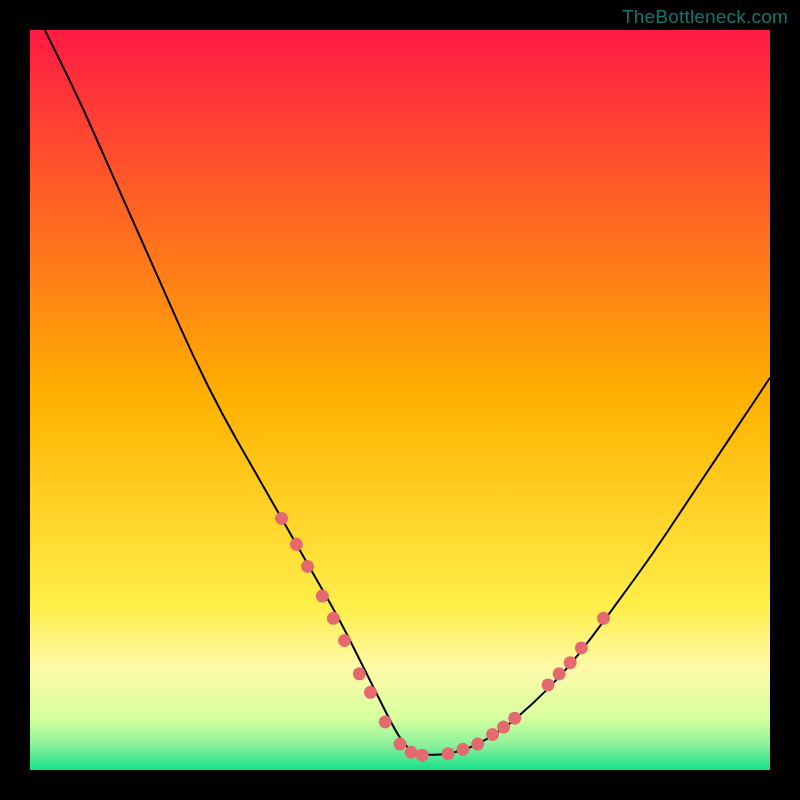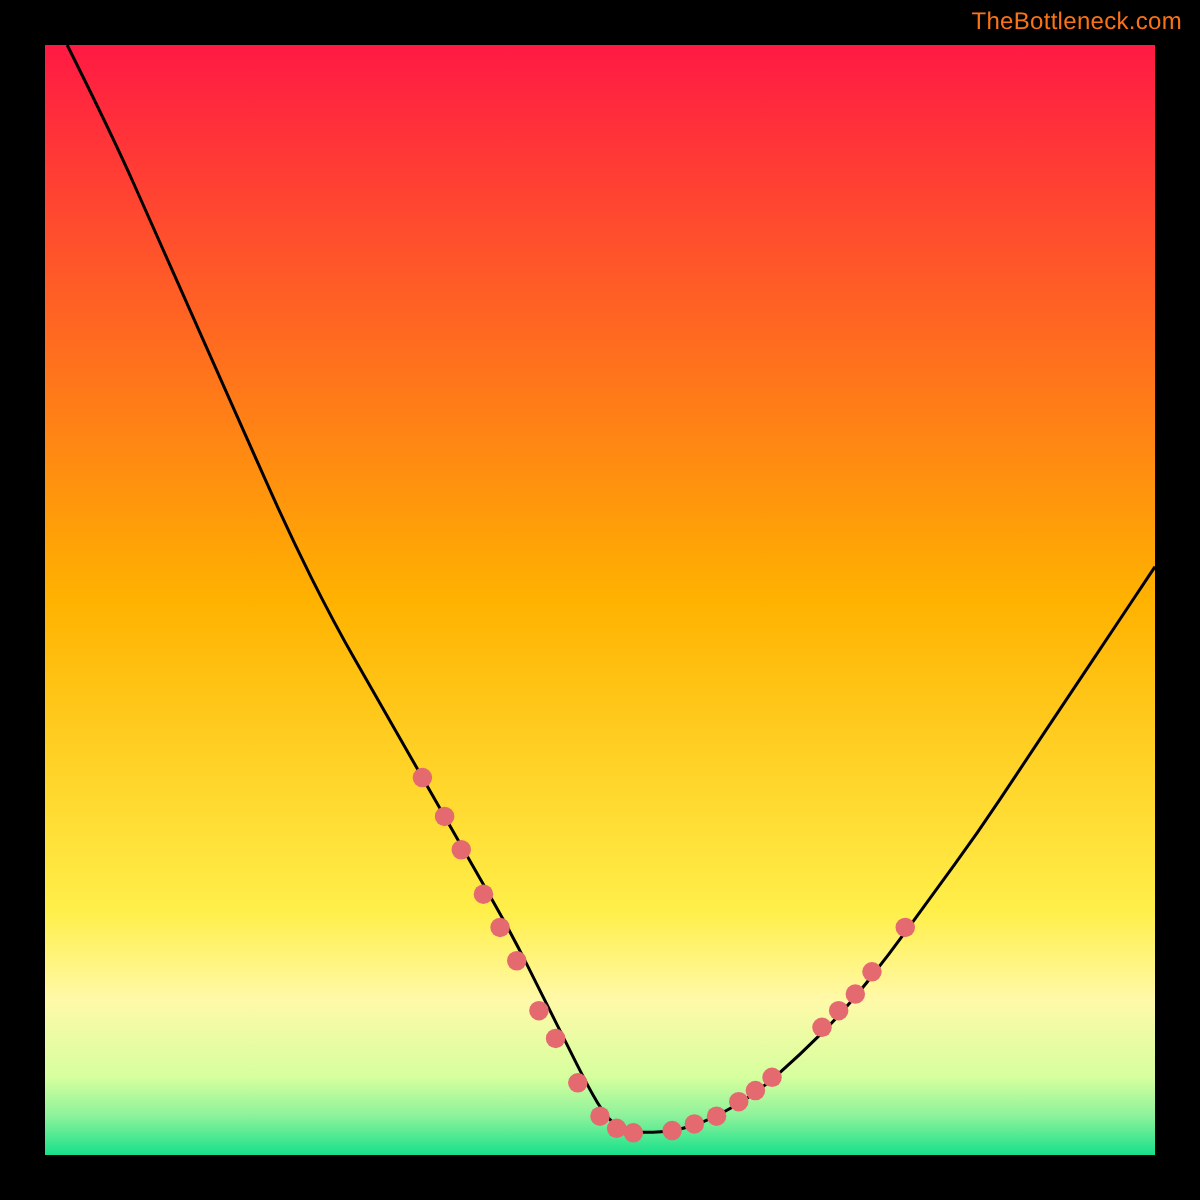--- a/index.html
+++ b/index.html
@@ -21,22 +21,22 @@
     position: absolute;
     left: 30px;
     top: 30px;
     width: 740px;
     height: 740px;
   }
   .watermark {
     position: absolute;
     top: 6px;
     right: 12px;
-    color: #f97316;
-    font-size: 16px;
+    color: #0f766e;
+    font-size: 19px;
     letter-spacing: 0.2px;
     font-weight: 400;
     user-select: none;
   }
   svg { display: block; }
 </style>
 </head>
 <body>
 
 <div class="stage">

